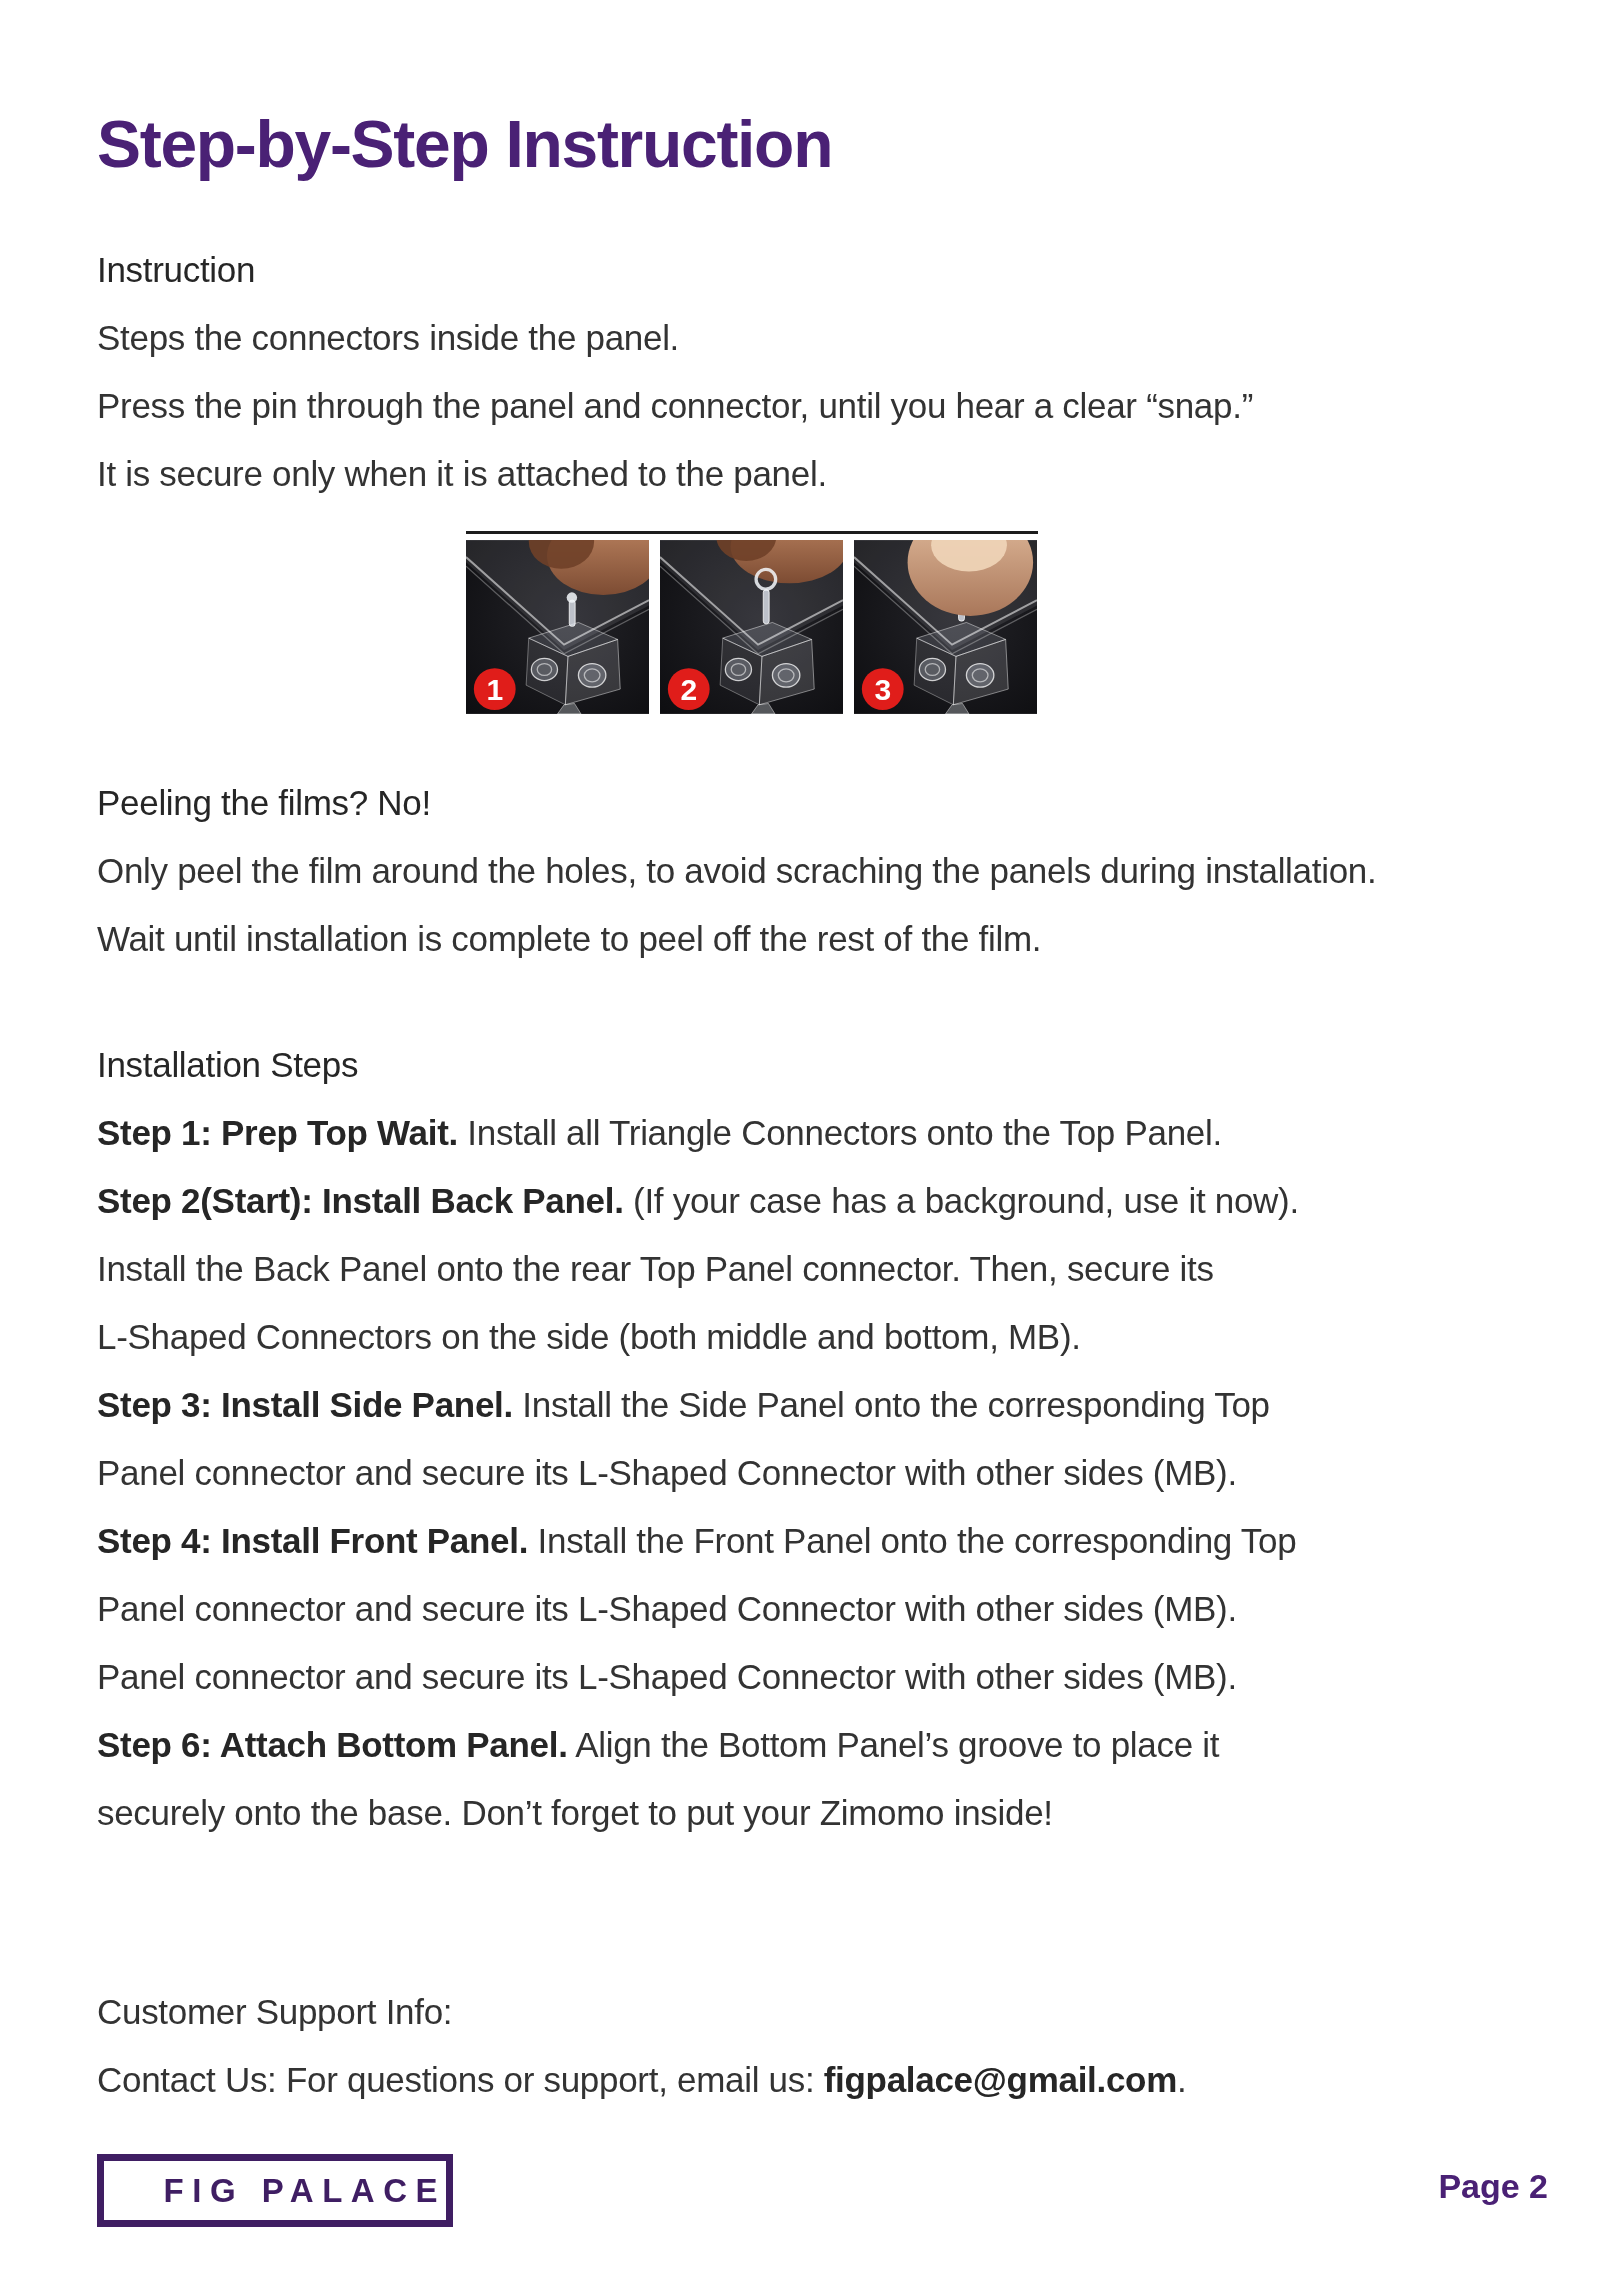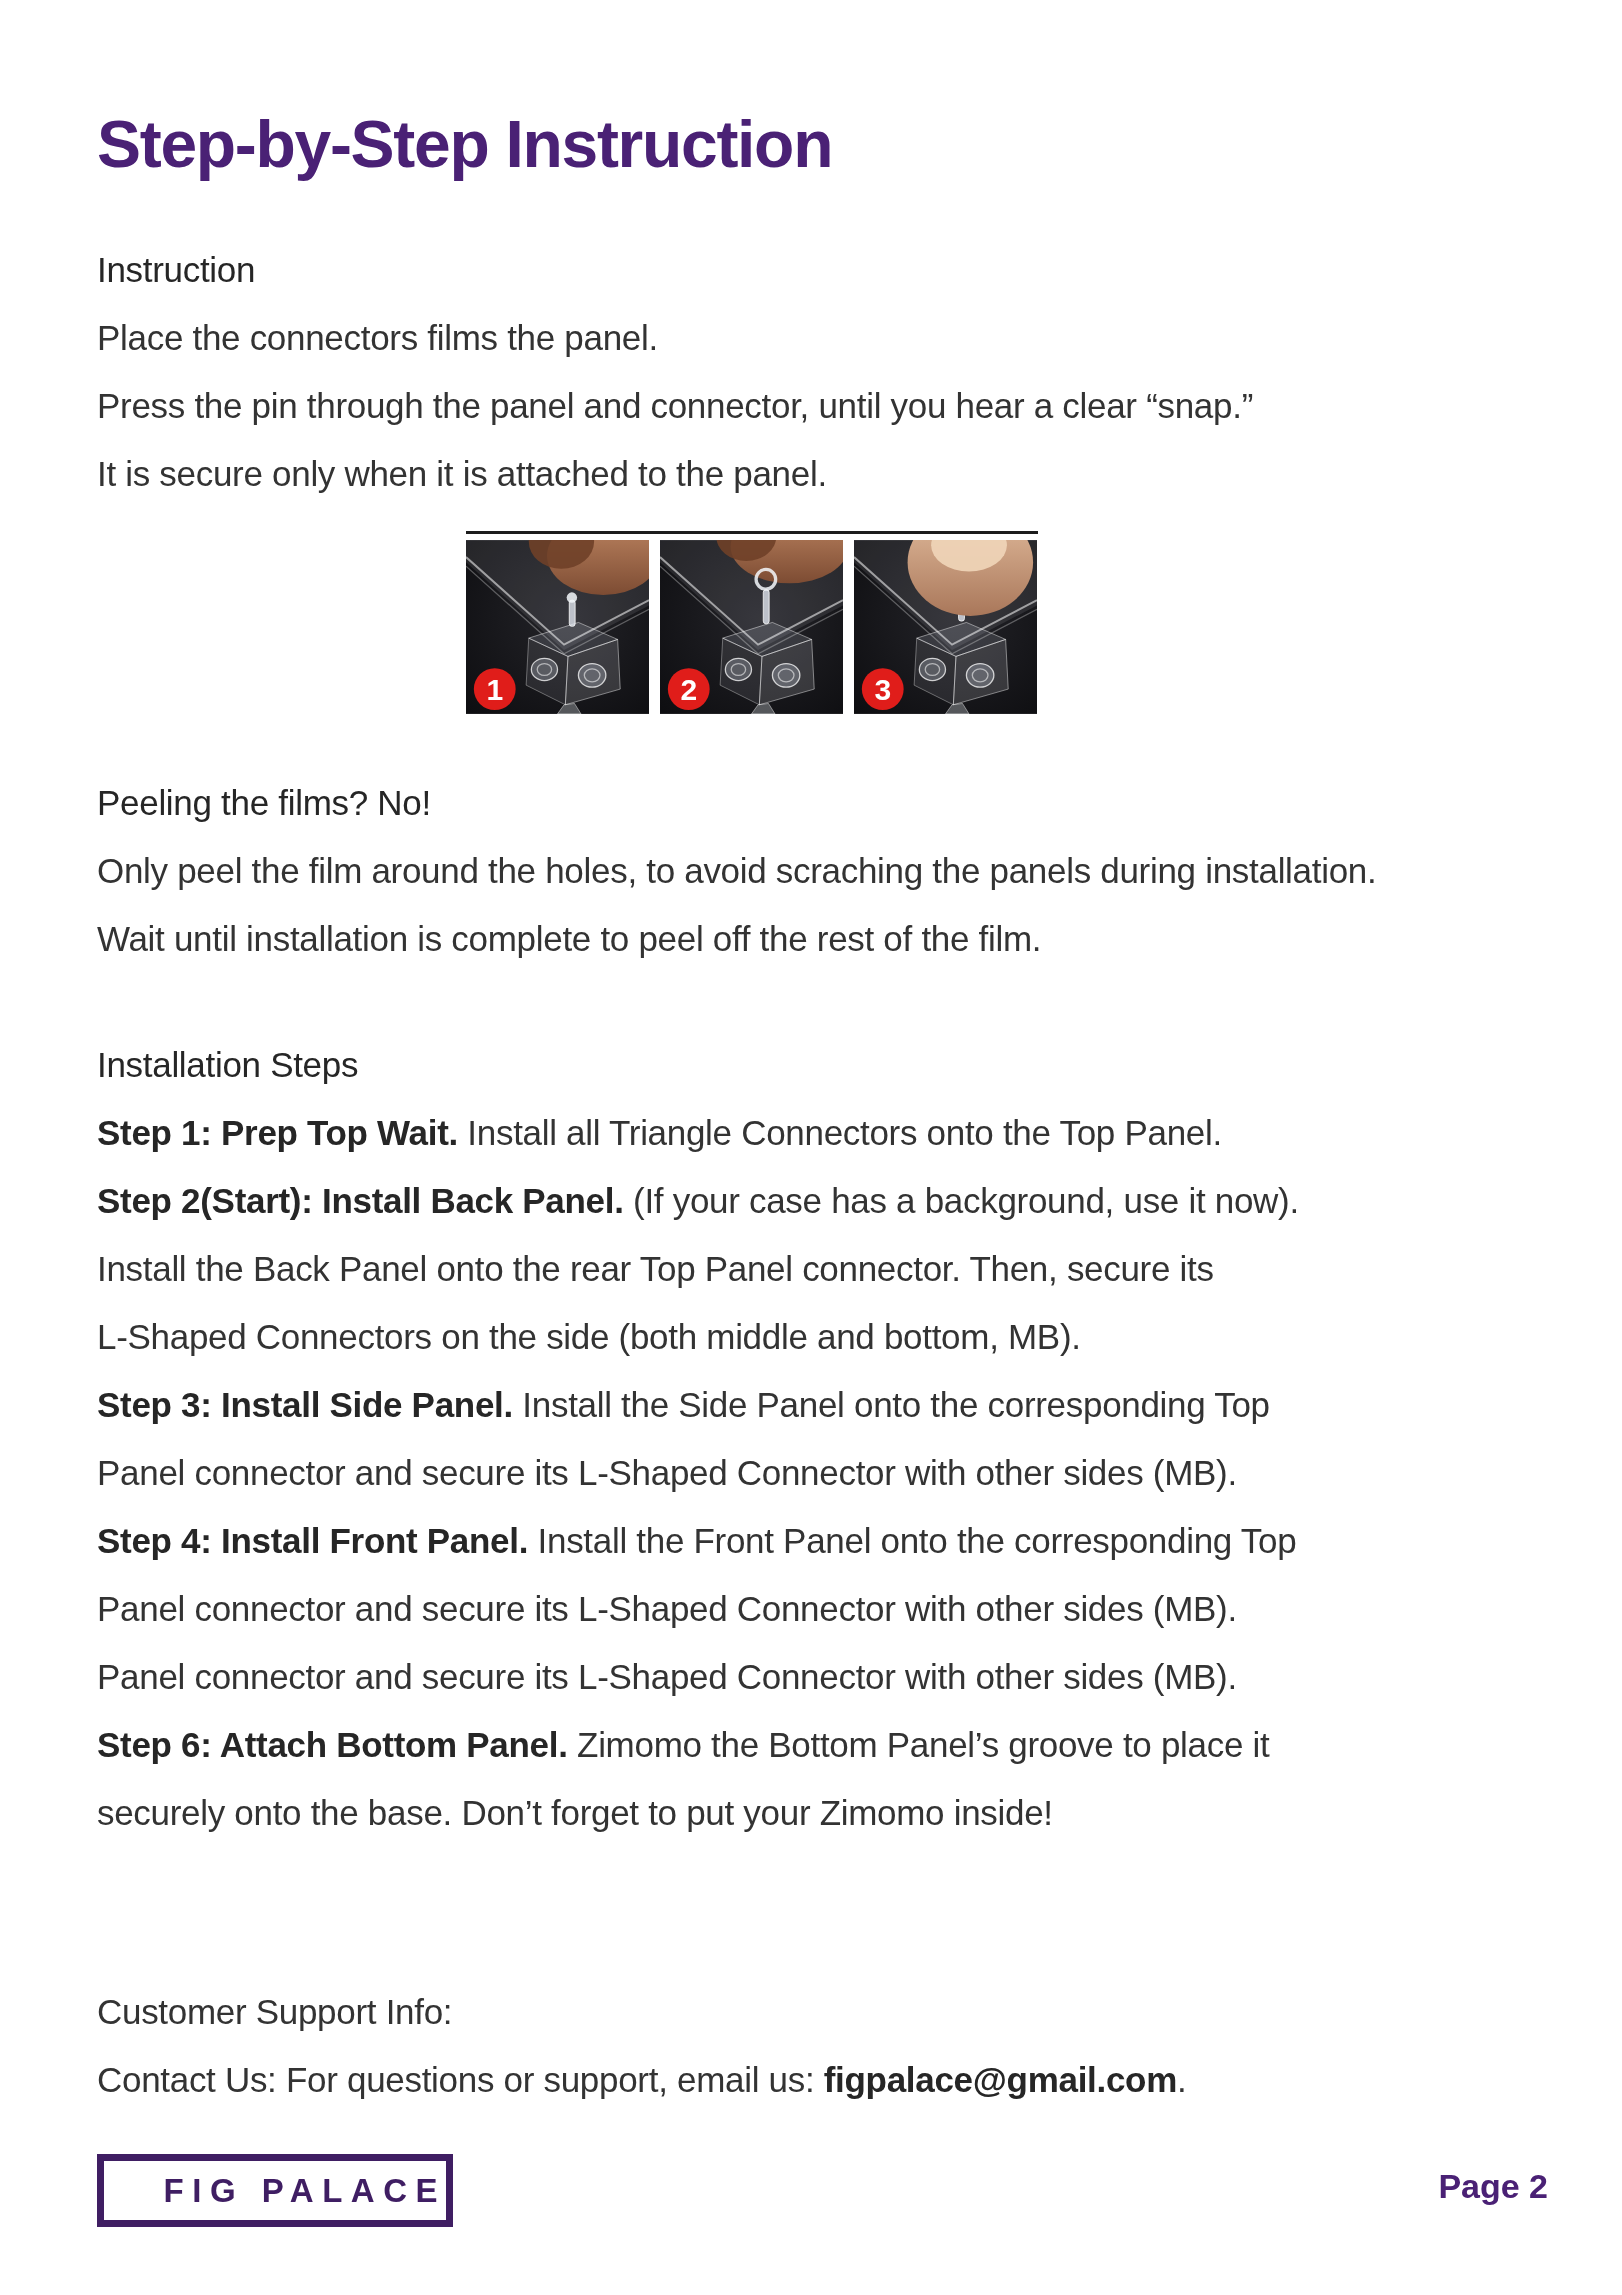--- a/index.html
+++ b/index.html
@@ -51,21 +51,21 @@
 </style>
 </head>
 <body>
 
 <div class="page">
 
   <div class="doc-title">Step-by-Step Instruction</div>
 
   <div class="txt-section" id="sec-instruction">
     <div class="line heading">Instruction</div>
-    <div class="line">Place the connectors films the panel.</div>
+    <div class="line">Steps the connectors inside the panel.</div>
     <div class="line">Press the pin through the panel and connector, until you hear a clear “snap.”</div>
     <div class="line">It is secure only when it is attached to the panel.</div>
   </div>
 
   <div id="figure">
     <div class="strip-line"></div>
     <div class="photo-row">
 
       <svg class="photo" viewBox="0 0 280 266">
         <defs>
@@ -172,21 +172,21 @@
     <div class="line heading">Installation Steps</div>
     <div class="line"><span class="b">Step 1: Prep Top Wait.</span><span> Install all Triangle Connectors onto the Top Panel.</span></div>
     <div class="line"><span class="b">Step 2(Start): Install Back Panel.</span><span> (If your case has a background, use it now).</span></div>
     <div class="line"><span class="b"></span><span>Install the Back Panel onto the rear Top Panel connector. Then, secure its</span></div>
     <div class="line"><span class="b"></span><span>L-Shaped Connectors on the side (both middle and bottom, MB).</span></div>
     <div class="line"><span class="b">Step 3: Install Side Panel.</span><span> Install the Side Panel onto the corresponding Top</span></div>
     <div class="line"><span class="b"></span><span>Panel connector and secure its L-Shaped Connector with other sides (MB).</span></div>
     <div class="line"><span class="b">Step 4: Install Front Panel.</span><span> Install the Front Panel onto the corresponding Top</span></div>
     <div class="line"><span class="b"></span><span>Panel connector and secure its L-Shaped Connector with other sides (MB).</span></div>
     <div class="line"><span class="b"></span><span>Panel connector and secure its L-Shaped Connector with other sides (MB).</span></div>
-    <div class="line"><span class="b">Step 6: Attach Bottom Panel.</span><span> Zimomo the Bottom Panel’s groove to place it</span></div>
+    <div class="line"><span class="b">Step 6: Attach Bottom Panel.</span><span> Align the Bottom Panel’s groove to place it</span></div>
     <div class="line"><span class="b"></span><span>securely onto the base. Don’t forget to put your Zimomo inside!</span></div>
   </div>
 
   <div class="txt-section" id="sec-support">
     <div class="line">Customer Support Info:</div>
     <div class="line">
       <span>Contact Us: For questions or support, email us: </span><span class="b">figpalace@gmail.com</span><span>.</span>
     </div>
   </div>
 

